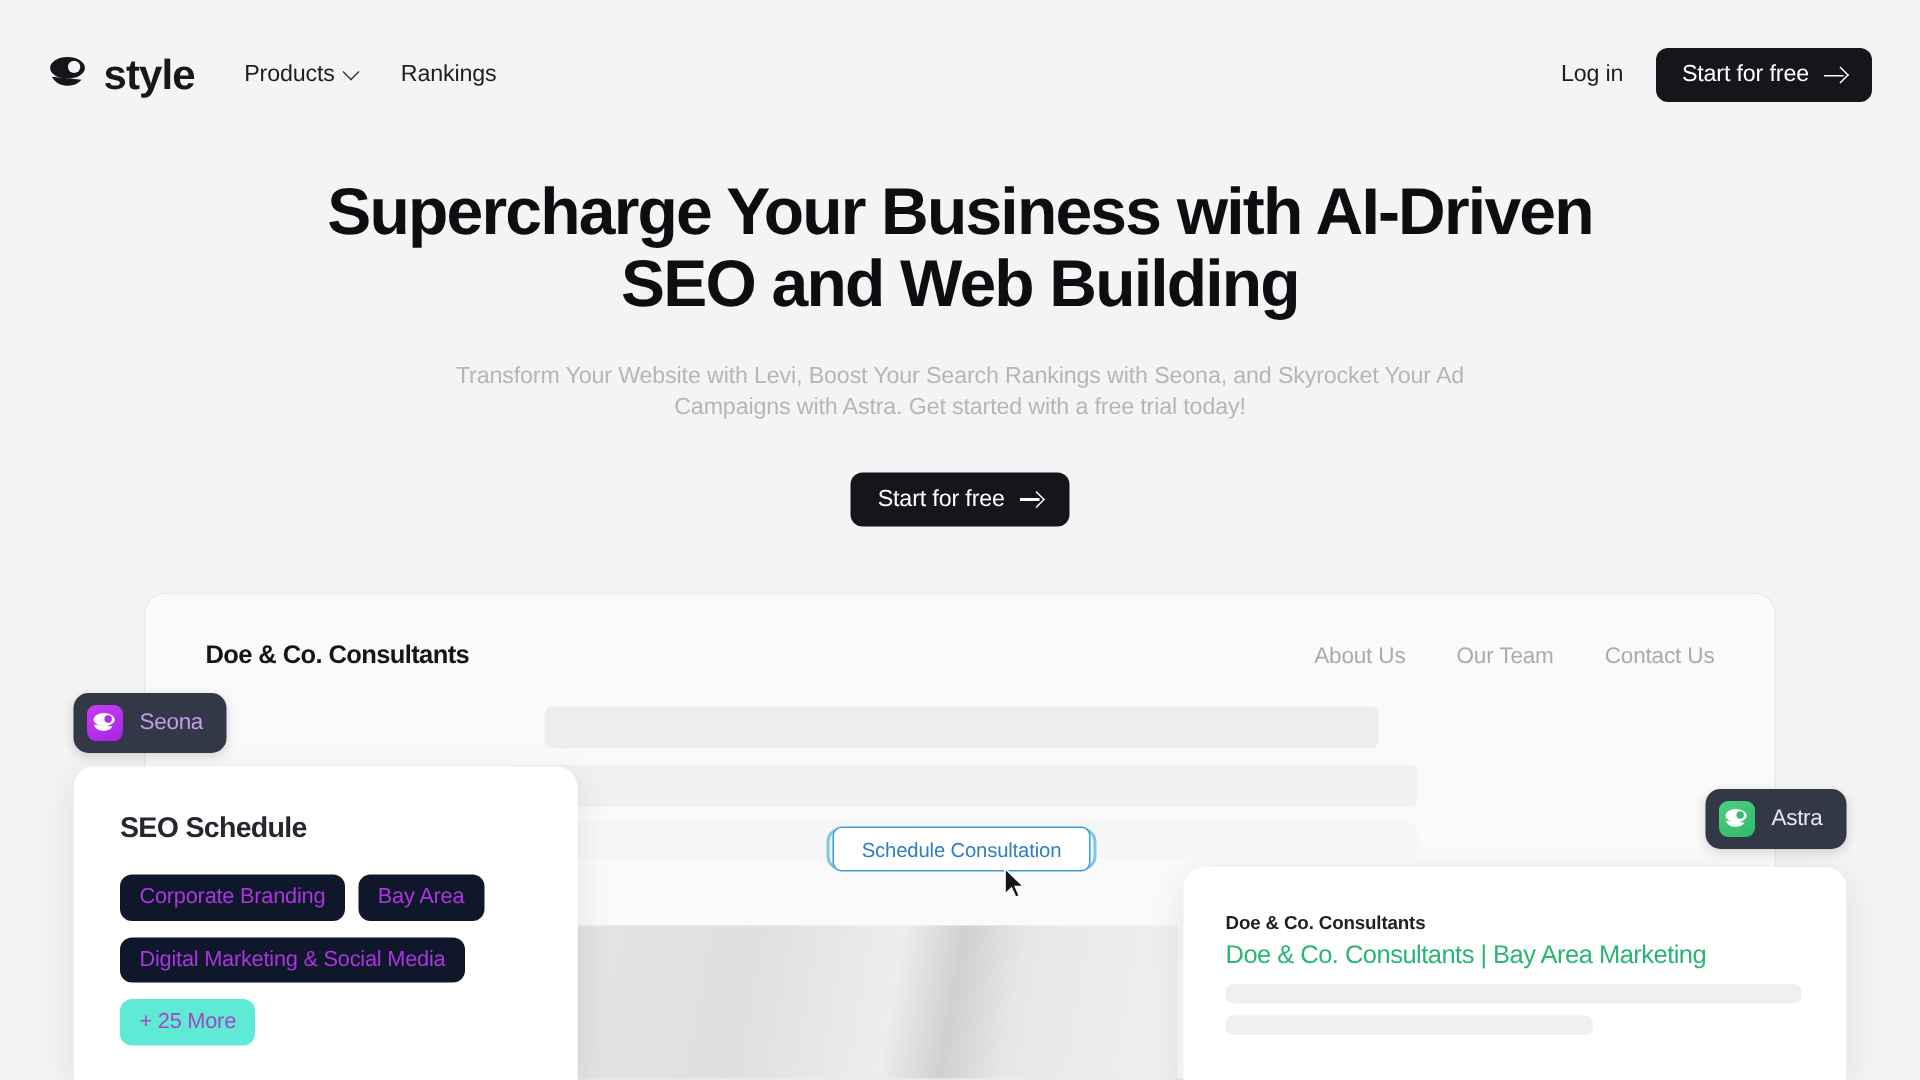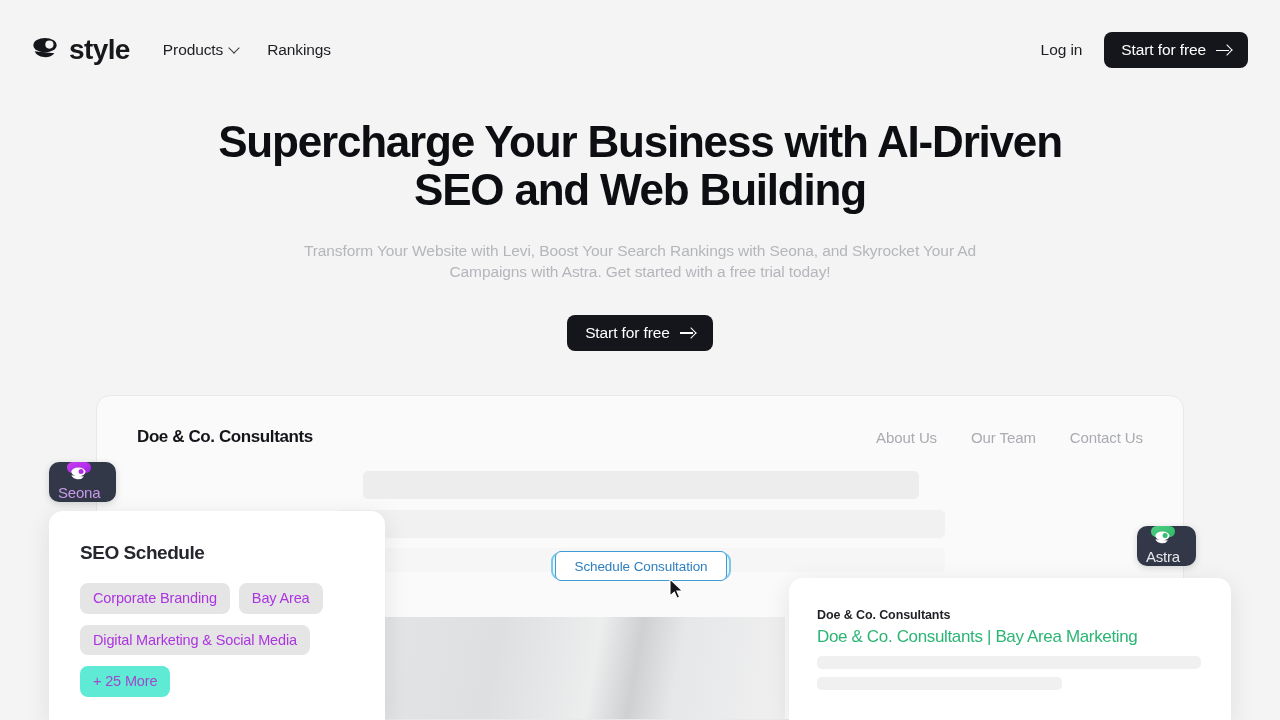--- a/index.html
+++ b/index.html
@@ -106,21 +106,20 @@
   .photo-strip {
     position:absolute; left:288px; top:221px; width:400px; height:104px;
     background: linear-gradient(100deg,#e3e4e6 0%,#dedfe1 28%,#eceded 52%,#cfd0d2 62%,#e6e7e8 72%,#f0f0f1 100%);
   }
 
   
   .badge {
     position:absolute; display:flex; align-items:center; gap:11px;
     background:#333848; border-radius:10px; padding:0 16px 1px 9px; height:40px;
     box-shadow: 0 2px 7px rgba(20,22,30,.17);
-    flex-direction: column;
   }
   .badge-icon { width:24px; height:24px; border-radius:6px; position:relative; }
   .badge-label { font-size:15px; letter-spacing:-0.2px; }
   .seona-badge { left:49px; top:462px; }
   .seona-badge .badge-icon { background: linear-gradient(150deg,#c740f0,#a821e6); }
   .seona-badge .badge-label { color:#c79ae8; }
   .astra-badge { left:1137px; top:526px; }
   .astra-badge .badge-icon { background: linear-gradient(150deg,#4fce83,#2fb96a); }
   .astra-badge .badge-label { color:#e3e6ea; }
 
@@ -130,21 +129,21 @@
   
   .kw-card {
     position:absolute; left:49px; top:511px; width:336px; height:209px;
     background:#fff; border-radius:14px 14px 0 0;
     box-shadow: 0 6px 24px rgba(25,27,35,.10);
     padding: 31px 30px 0 31px;
   }
   .kw-title { font-size:19px; font-weight:700; color:#26272e; letter-spacing:-0.45px; }
   .kw-list { margin-top:19px; display:flex; flex-wrap:wrap; gap:11px 9px; }
   .kw-pill {
-    background:#e5e5e5; color:#ab35e0; font-size:14.5px; letter-spacing:-0.15px;
+    background:#0f172a; color:#ab35e0; font-size:14.5px; letter-spacing:-0.15px;
     border-radius:8px; padding:8px 13px; line-height:1; cursor:pointer;
   }
   .kw-pill.muted { background:#5eead4; color:#a149c9; }
 
   
   .sr-card {
     position:absolute; left:789px; top:578px; width:442px; height:142px;
     background:#fff; border-radius:14px 14px 0 0;
     box-shadow: 0 6px 24px rgba(25,27,35,.10);
     padding: 30px 28px 0 28px;

